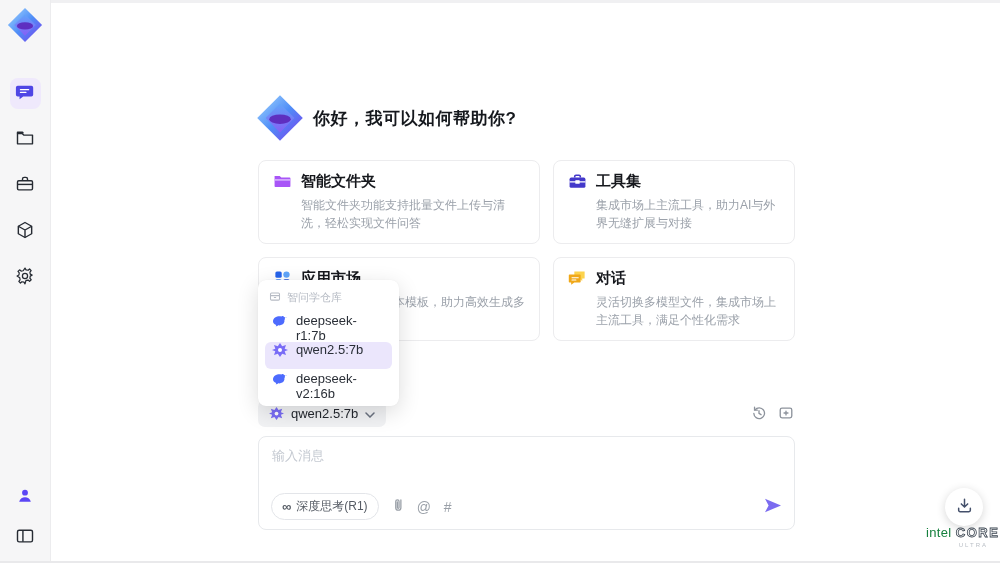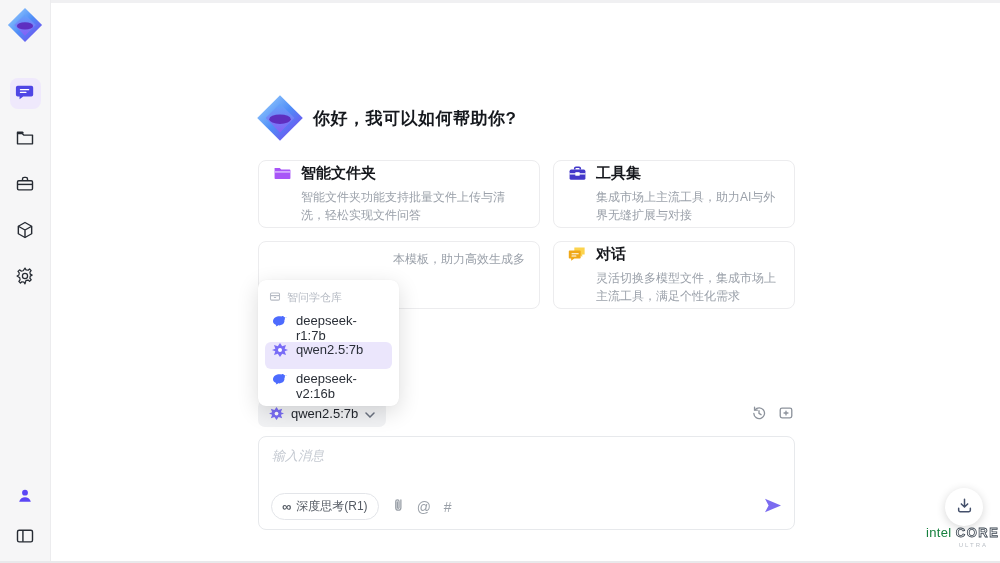--- a/index.html
+++ b/index.html
@@ -18,21 +18,21 @@
   .top-line{position:absolute;left:50px;top:0;right:0;height:3px;background:#f0f0f2;z-index:5;}
   .bottom-line{position:absolute;left:0;right:0;bottom:0;height:2px;background:#e9e9eb;z-index:30;}
 
   
   .greet{position:absolute;left:256px;top:94px;display:flex;align-items:center;gap:9px;z-index:2;}
   .greet-logo{width:48px;height:48px;}
   .greet-text{font-size:17px;font-weight:bold;color:#15181d;letter-spacing:.5px;}
 
   
   .cards{position:absolute;left:258px;top:160px;width:537px;display:grid;grid-template-columns:1fr 1fr;gap:13px;z-index:2;}
-  .card{box-sizing:border-box;border:1px solid #ececee;border-radius:8px;background:#fff;padding:3px 14px;cursor:pointer;}
+  .card{box-sizing:border-box;border:1px solid #ececee;border-radius:8px;background:#fff;padding:11px 14px;cursor:pointer;}
   .card-head{display:flex;align-items:center;gap:9px;}
   .card-icon{width:19px;height:19px;flex:0 0 auto;}
   .card-title{font-size:15px;font-weight:bold;color:#16181d;}
   .card-desc{margin:5px 0 0 28px;font-size:12px;color:#9ba1aa;line-height:1.5;}
   .card-desc.offset{margin-left:120px;white-space:nowrap;}
 
   
   .dropdown{position:absolute;left:258px;top:280px;width:141px;box-sizing:border-box;background:#fff;border-radius:8px;
     box-shadow:0 6px 22px rgba(0,0,0,.14),0 0 1px rgba(0,0,0,.08);padding:8px 7px;z-index:15;}
   .dd-header{display:flex;gap:6px;color:#b6bbc4;font-size:11px;padding:2px 4px 6px 4px;}
@@ -41,21 +41,21 @@
   .dd-icon{width:16px;height:16px;flex:0 0 auto;}
 
   
   .selector{position:absolute;left:258px;top:400px;height:27px;background:#f1f2f4;border:none;border-radius:7px;
     display:flex;align-items:center;gap:7px;padding:0 11px;font-size:13px;color:#23272e;cursor:pointer;z-index:2;font-family:inherit;}
   .row-icons{position:absolute;left:751px;top:405px;display:flex;align-items:center;gap:11px;z-index:2;}
   .row-icons svg{display:block;cursor:pointer;}
 
   
   .composer{position:absolute;left:258px;top:436px;width:537px;height:94px;box-sizing:border-box;border:1px solid #e7e9ec;border-radius:8px;background:#fff;z-index:2;}
-  .composer-ph{position:absolute;left:13px;top:10px;font-size:13px;color:#c4c9d1;cursor:text;font-style:italic;}
+  .composer-ph{position:absolute;left:13px;top:10px;font-size:13px;color:#c4c9d1;cursor:text;}
   .composer-bar{position:absolute;left:12px;right:12px;bottom:9px;display:flex;align-items:center;}
   .pill{display:flex;align-items:center;gap:5px;border:1px solid #e3e5e9;background:#fff;border-radius:14px;padding:4px 10px;font-size:12px;color:#555b64;cursor:pointer;font-family:inherit;}
   .pill-glyph{font-size:13px;font-weight:bold;color:#555b64;line-height:1;}
   .bar-icons{display:flex;align-items:center;gap:13px;margin-left:14px;color:#9aa0a8;}
   .glyph-icon{font-size:14px;line-height:1;cursor:pointer;color:#9aa0a8;}
   .send-btn{margin-left:auto;background:none;border:none;padding:0;cursor:pointer;display:flex;}
 
   
   .fab{position:absolute;left:945px;top:488px;width:38px;height:38px;border-radius:50%;background:#fff;
     box-shadow:0 2px 10px rgba(0,0,0,.16);display:flex;align-items:center;justify-content:center;border:none;cursor:pointer;z-index:6;}
@@ -200,20 +200,31 @@
           <rect fill="#4338ca" x="2" y="7" width="20" height="13" rx="2"></rect>
           <path stroke="#ffffff" stroke-width="1.4" d="M2 12.5h8m4 0h8M10 11h4v3h-4z" fill="#fff"></path>
         </svg>
       </span>
       <span class="card-title">工具集</span>
     </div>
     <div class="card-desc">集成市场上主流工具，助力AI与外界无缝扩展与对接</div>
   </div>
 
   <div class="card">
+    <div class="card-head">
+      <span class="card-icon">
+        <svg viewBox="0 0 24 24" width="19" height="19">
+          <rect x="3" y="3" width="8" height="8" rx="2" fill="#2563eb"></rect>
+          <rect x="13" y="3" width="8" height="8" rx="4" fill="#60a5fa"></rect>
+          <rect x="3" y="13" width="8" height="8" rx="2" fill="#3b82f6"></rect>
+          <rect x="13" y="13" width="8" height="8" rx="2" fill="#1d4ed8"></rect>
+        </svg>
+      </span>
+      <span class="card-title">应用市场</span>
+    </div>
     <div class="card-desc offset">本模板，助力高效生成多</div>
   </div>
 
   <div class="card">
     <div class="card-head">
       <span class="card-icon">
         <svg viewBox="0 0 24 24" width="19" height="19">
           <path fill="#fcd34d" d="M8 3h13v9h-3v3l-4-3H8z"></path>
           <path fill="#f0a818" d="M2 7h13a1 1 0 0 1 1 1v8a1 1 0 0 1-1 1H8l-4 3v-3H2a1 1 0 0 1-1-1V8a1 1 0 0 1 1-1z"></path>
           <path stroke="#ffffff" stroke-width="1.3" stroke-linecap="round" d="M5 11h8M5 14h5" fill="none"></path>

